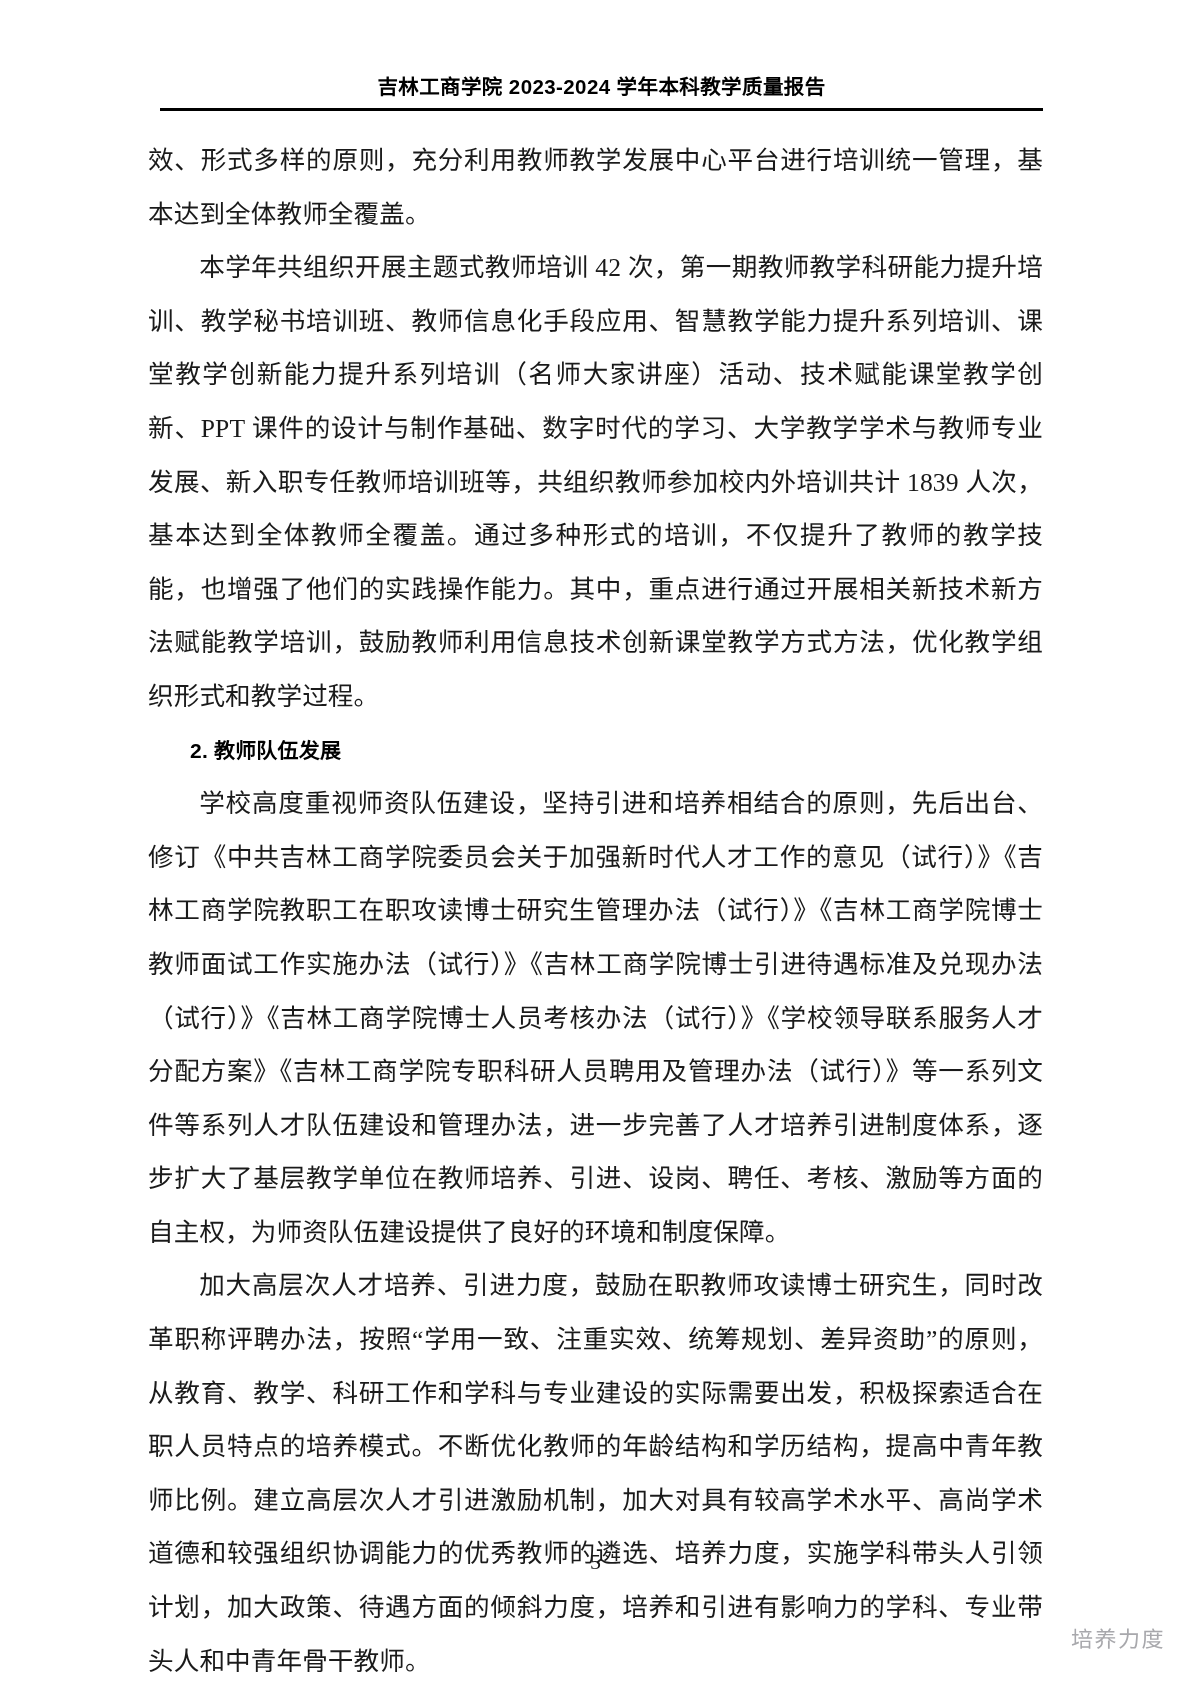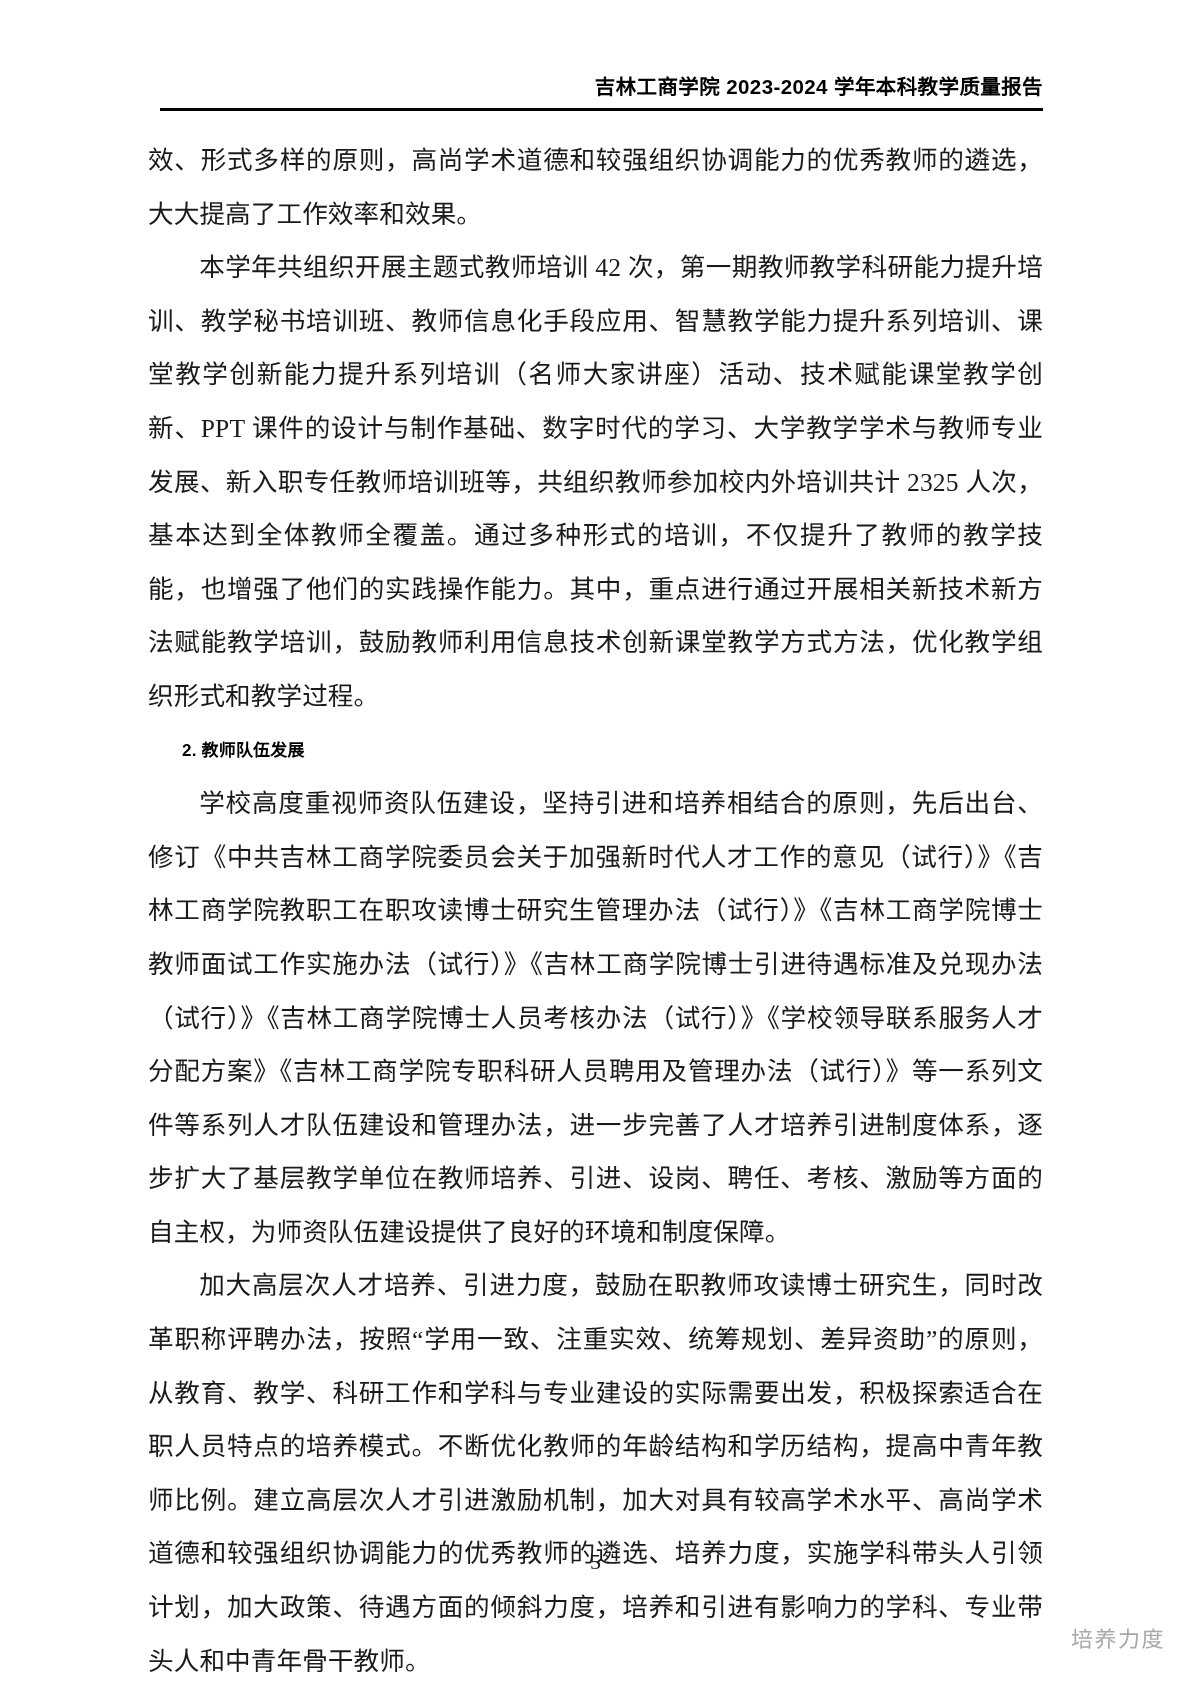--- a/index.html
+++ b/index.html
@@ -22,21 +22,21 @@
   }
 
   
   .page-header {
     position: absolute;
     left: 160px;
     top: 74px;
     width: 883px;
   }
   .page-header .header-title {
-    text-align: right;
+    text-align: center;
     font-family: "Liberation Sans", "DejaVu Sans", sans-serif;
     font-weight: bold;
     font-size: 20.5px;
     letter-spacing: 0.4px;
     line-height: 1.3;
     color: #000000;
     white-space: nowrap;
   }
   .page-header .header-rule {
     margin-top: 7px;
@@ -61,21 +61,21 @@
     text-indent: 2em;
     letter-spacing: 0.1px;
     word-break: break-all;
   }
   p.para.no-indent {
     text-indent: 0;
   }
   h3.section-heading {
     margin: 0;
     font-family: "Liberation Sans", "DejaVu Sans", sans-serif;
-    font-size: 17px;
+    font-size: 21px;
     line-height: 53.6px;
     font-weight: bold;
     text-indent: 2em;
     letter-spacing: 0.2px;
     color: #000000;
   }
 
   
   .page-number {
     position: absolute;
@@ -105,23 +105,23 @@
 
 <div class="page">
 
   <div class="page-header">
     <div class="header-title">吉林工商学院 2023-2024 学年本科教学质量报告</div>
     <div class="header-rule"></div>
   </div>
 
   <div class="content">
 
-    <p class="para no-indent">效、形式多样的原则，高尚学术道德和较强组织协调能力的优秀教师的遴选，大大提高了工作效率和效果。</p>
+    <p class="para no-indent">效、形式多样的原则，充分利用教师教学发展中心平台进行培训统一管理，基本达到全体教师全覆盖。</p>
 
-    <p class="para">本学年共组织开展主题式教师培训 42 次，第一期教师教学科研能力提升培训、教学秘书培训班、教师信息化手段应用、智慧教学能力提升系列培训、课堂教学创新能力提升系列培训（名师大家讲座）活动、技术赋能课堂教学创新、PPT 课件的设计与制作基础、数字时代的学习、大学教学学术与教师专业发展、新入职专任教师培训班等，共组织教师参加校内外培训共计 2325 人次，基本达到全体教师全覆盖。通过多种形式的培训，不仅提升了教师的教学技能，也增强了他们的实践操作能力。其中，重点进行通过开展相关新技术新方法赋能教学培训，鼓励教师利用信息技术创新课堂教学方式方法，优化教学组织形式和教学过程。</p>
+    <p class="para">本学年共组织开展主题式教师培训 42 次，第一期教师教学科研能力提升培训、教学秘书培训班、教师信息化手段应用、智慧教学能力提升系列培训、课堂教学创新能力提升系列培训（名师大家讲座）活动、技术赋能课堂教学创新、PPT 课件的设计与制作基础、数字时代的学习、大学教学学术与教师专业发展、新入职专任教师培训班等，共组织教师参加校内外培训共计 1839 人次，基本达到全体教师全覆盖。通过多种形式的培训，不仅提升了教师的教学技能，也增强了他们的实践操作能力。其中，重点进行通过开展相关新技术新方法赋能教学培训，鼓励教师利用信息技术创新课堂教学方式方法，优化教学组织形式和教学过程。</p>
 
     <h3 class="section-heading">2. 教师队伍发展</h3>
 
     <p class="para">学校高度重视师资队伍建设，坚持引进和培养相结合的原则，先后出台、修订《中共吉林工商学院委员会关于加强新时代人才工作的意见（试行）》《吉林工商学院教职工在职攻读博士研究生管理办法（试行）》《吉林工商学院博士教师面试工作实施办法（试行）》《吉林工商学院博士引进待遇标准及兑现办法（试行）》《吉林工商学院博士人员考核办法（试行）》《学校领导联系服务人才分配方案》《吉林工商学院专职科研人员聘用及管理办法（试行）》等一系列文件等系列人才队伍建设和管理办法，进一步完善了人才培养引进制度体系，逐步扩大了基层教学单位在教师培养、引进、设岗、聘任、考核、激励等方面的自主权，为师资队伍建设提供了良好的环境和制度保障。</p>
 
     <p class="para">加大高层次人才培养、引进力度，鼓励在职教师攻读博士研究生，同时改革职称评聘办法，按照“学用一致、注重实效、统筹规划、差异资助”的原则，从教育、教学、科研工作和学科与专业建设的实际需要出发，积极探索适合在职人员特点的培养模式。不断优化教师的年龄结构和学历结构，提高中青年教师比例。建立高层次人才引进激励机制，加大对具有较高学术水平、高尚学术道德和较强组织协调能力的优秀教师的遴选、培养力度，实施学科带头人引领计划，加大政策、待遇方面的倾斜力度，培养和引进有影响力的学科、专业带头人和中青年骨干教师。</p>
 
   </div>
 
   <div class="page-number">5</div>

